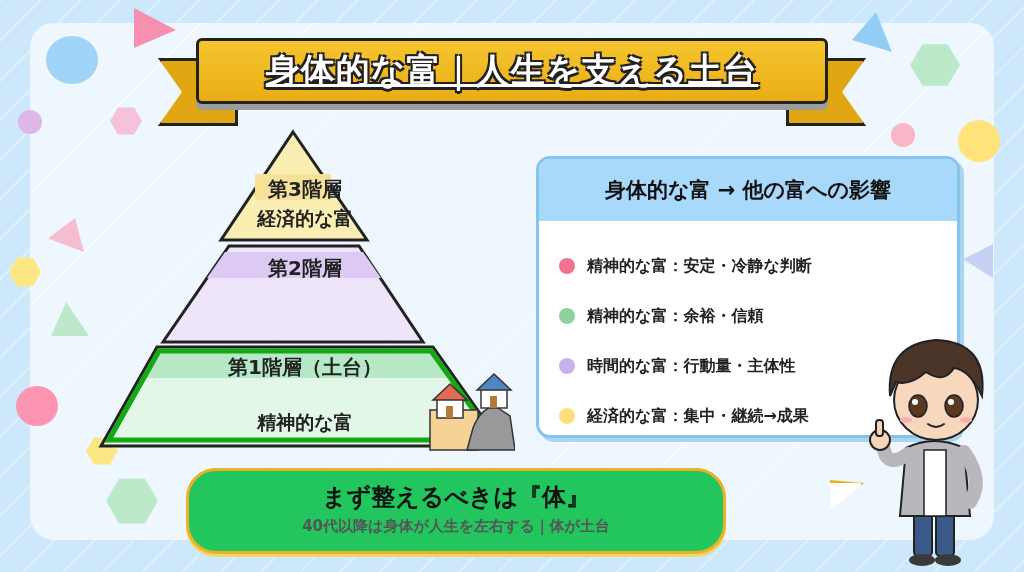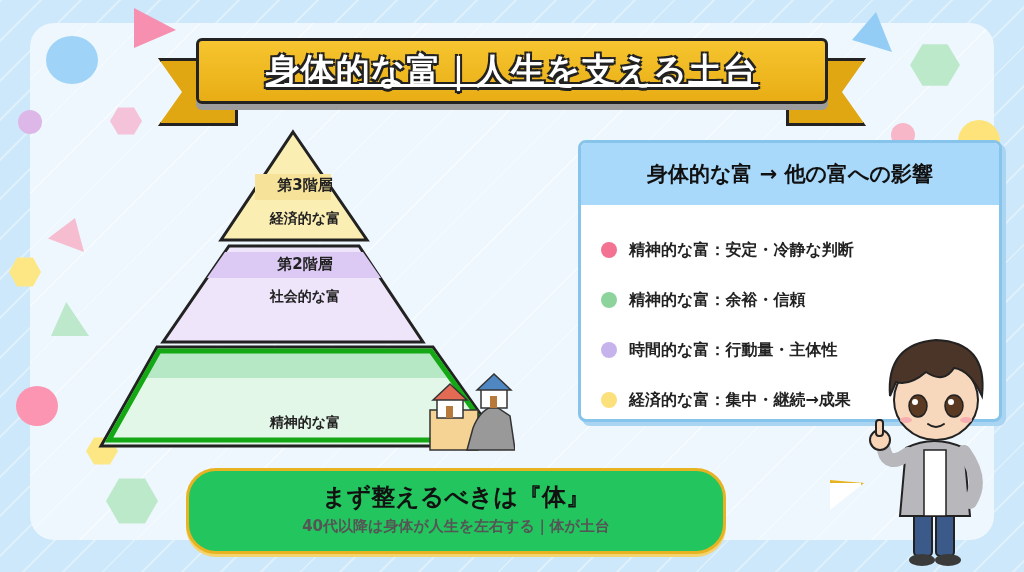--- a/index.html
+++ b/index.html
@@ -38,29 +38,28 @@
     text-shadow: -2px -2px 0 #222, 2px -2px 0 #222, -2px 2px 0 #222, 2px 2px 0 #222, 0 3px 0 #222;
     text-decoration: underline;
   }
 
   
   .pyramid { position: absolute; left: 95px; top: 128px; width: 420px; height: 330px; }
   .tier-label {
     position: absolute; left: 0; right: 0; text-align: center;
     font-weight: bold; color: #222;
   }
-  .tier-head { font-size: 15px; }
-  .tier-body { font-size: 14px; line-height: 24px; }
+  .tier-head { font-size: 20px; }
+  .tier-body { font-size: 19px; line-height: 24px; }
 
   
   .card {
-    position: absolute; left: 536px; top: 140px; width: 424px; height: 282px;
-    background: #fff; border: 3px solid #86c4ec; border-radius: 8px; overflow: hidden;
+    position: absolute; left: 536px; top: 156px; width: 424px; height: 282px;
+    background: #fff; border: 3px solid #86c4ec; border-radius: 14px; overflow: hidden;
     box-shadow: 4px 4px 0 #a9d4f2;
-    margin-left: 42px;
   }
   .card-header {
     height: 62px; background: #a8d8fa; display: flex; align-items: center; justify-content: center;
     font-size: 21px; font-weight: bold; color: #111;
   }
   .card-list { list-style: none; padding: 20px 0 0 20px; }
   .card-item { display: flex; align-items: center; height: 50px; font-size: 16px; font-weight: bold; color: #222; }
   .dot { width: 16px; height: 16px; border-radius: 50%; margin-right: 12px; flex: none; }
 
   
@@ -130,22 +129,22 @@
       <rect x="386" y="260" width="26" height="20" fill="#fff" stroke="#333" stroke-width="1.5"></rect>
       <polygon points="382,262 399,246 416,262" fill="#4f87c2" stroke="#333" stroke-width="1.5"></polygon>
       <rect x="395" y="268" width="7" height="12" fill="#b87a3a"></rect>
     </g>
   </svg>
 
   <div class="tier-label tier-head" style="top:48px;">第3階層</div>
   <div class="tier-label tier-body" style="top:78px;">経済的な富</div>
 
   <div class="tier-label tier-head" style="top:127px;">第2階層</div>
-  <div class="tier-label tier-body" style="top:156px;">社会的な富</div>
-
+
+  <div class="tier-label tier-head" style="top:226px;">第1階層（土台）</div>
   <div class="tier-label tier-body" style="top:282px;">精神的な富</div>
 </div>
 
 <div class="card">
   <div class="card-header">身体的な富 → 他の富への影響</div>
   <ul class="card-list">
     <li class="card-item">
       <span class="dot" style="background:#f37191;"></span>
       <span>精神的な富：安定・冷静な判断</span>
     </li>

